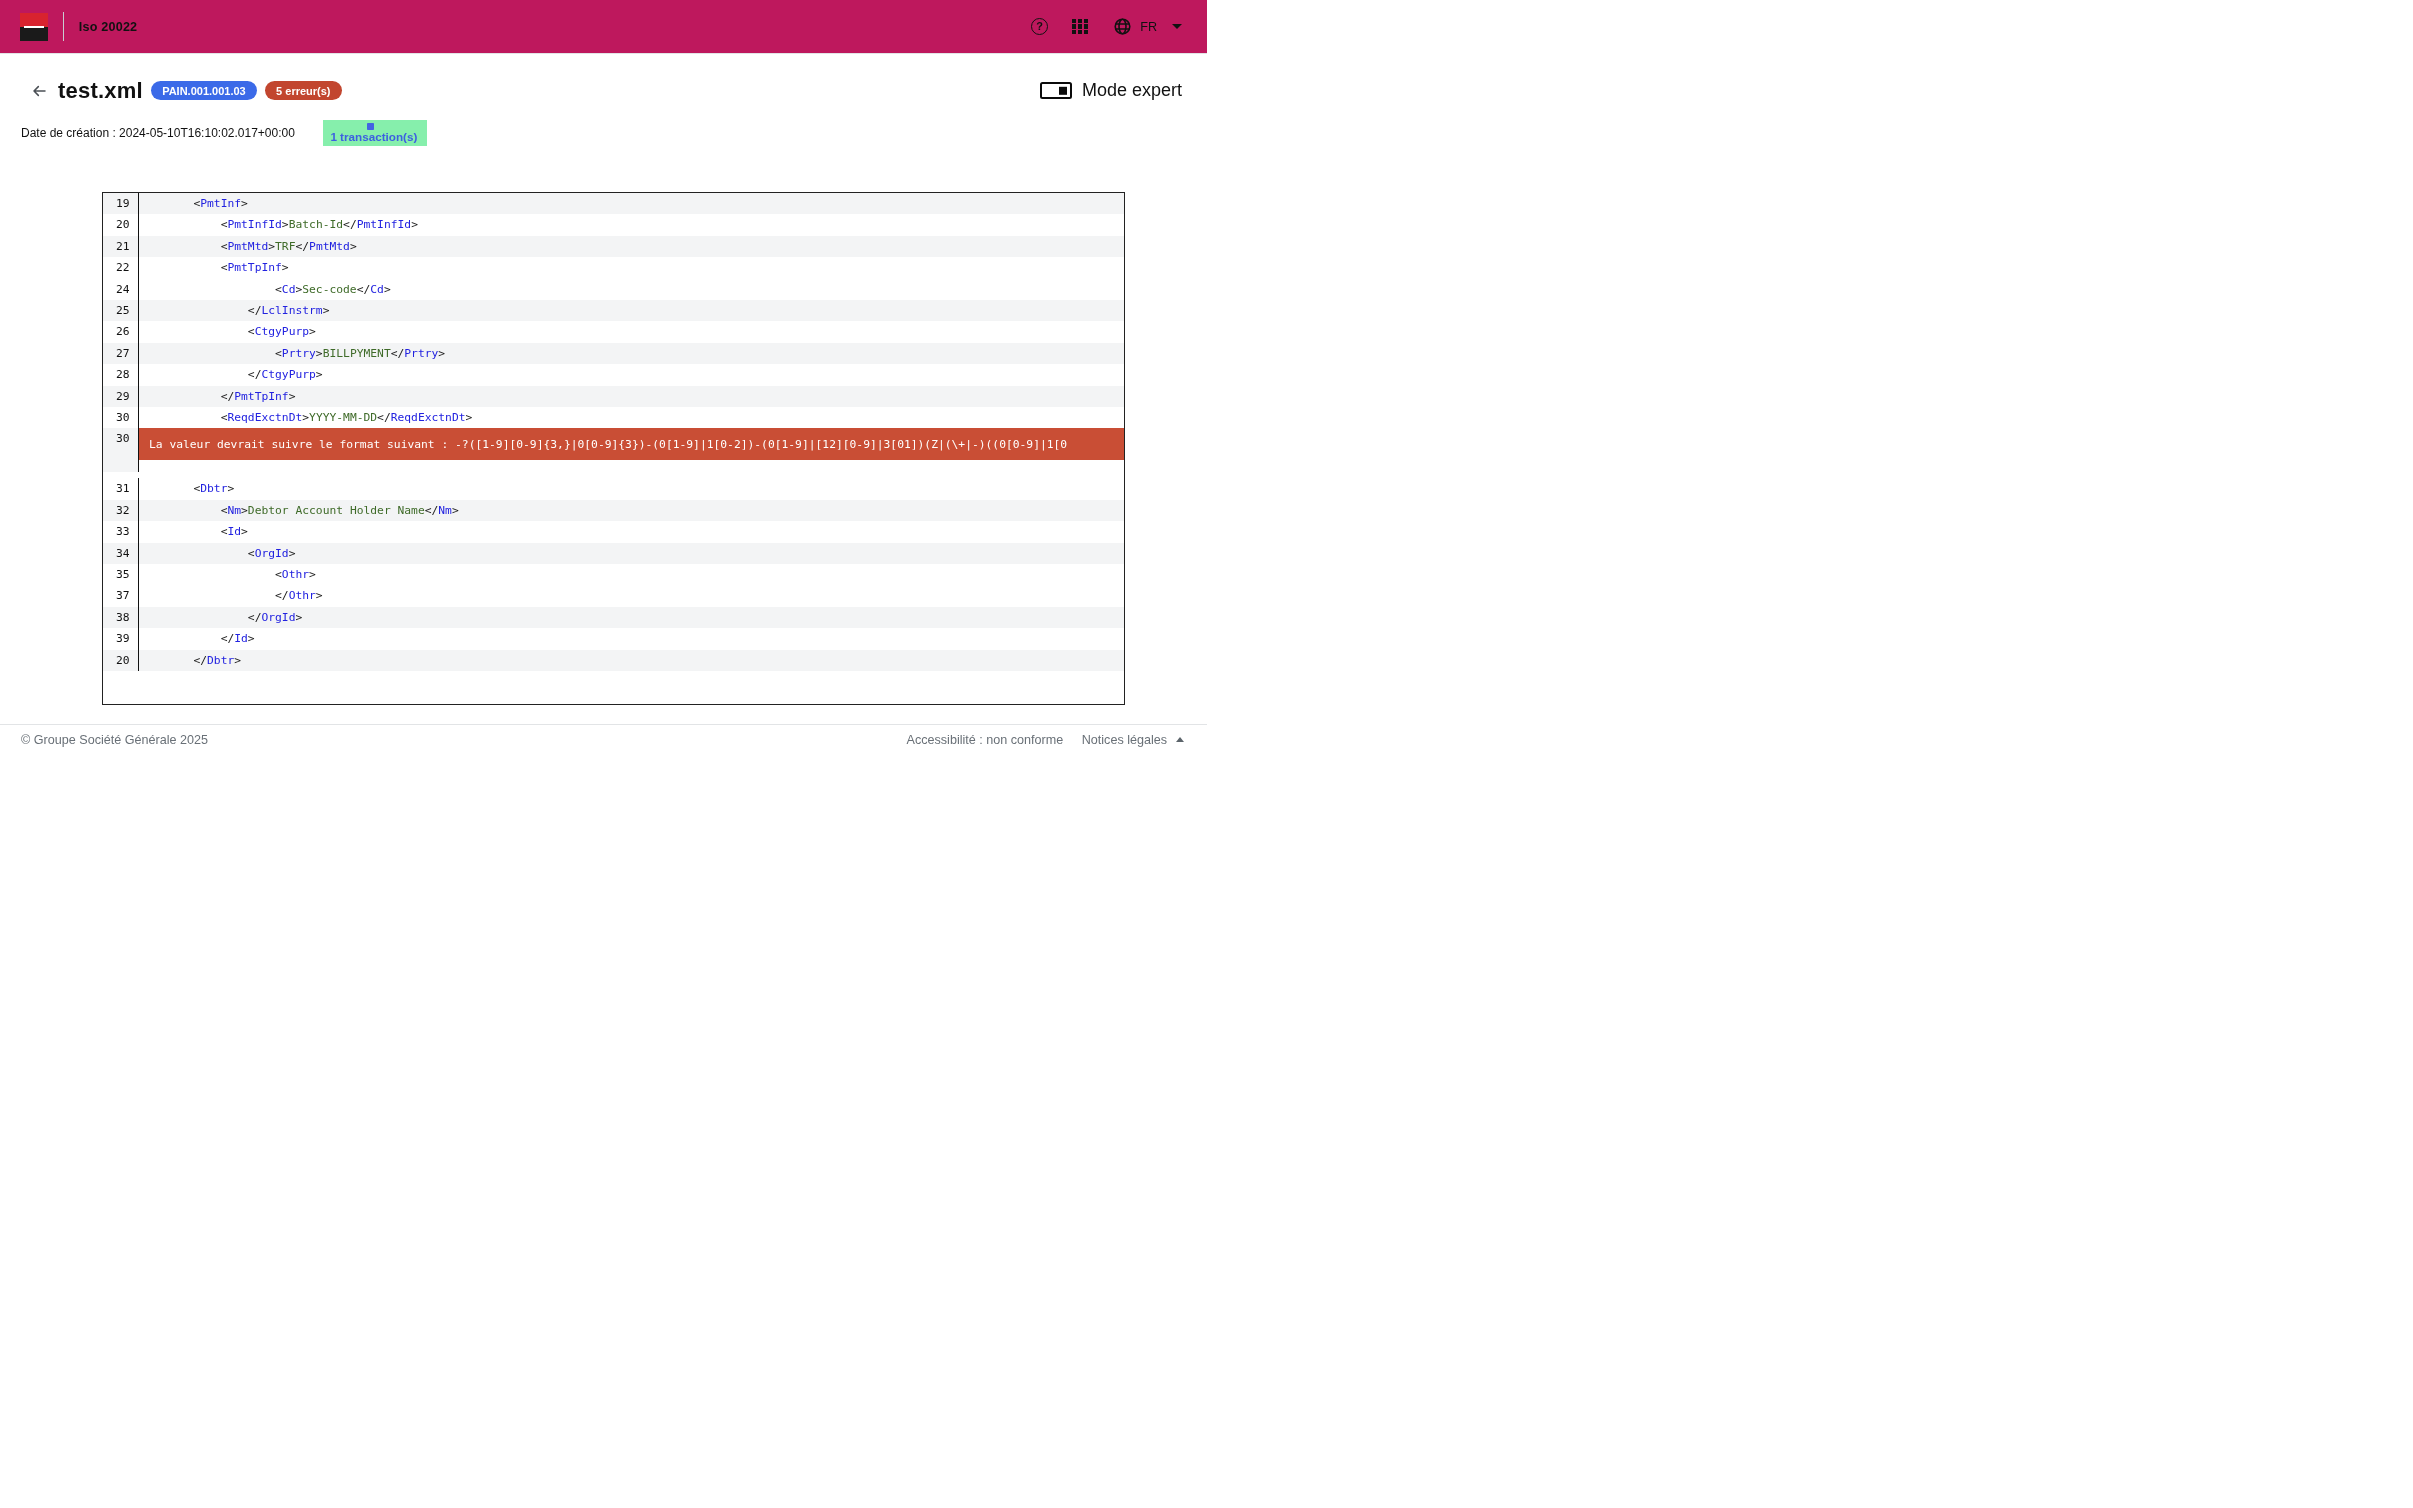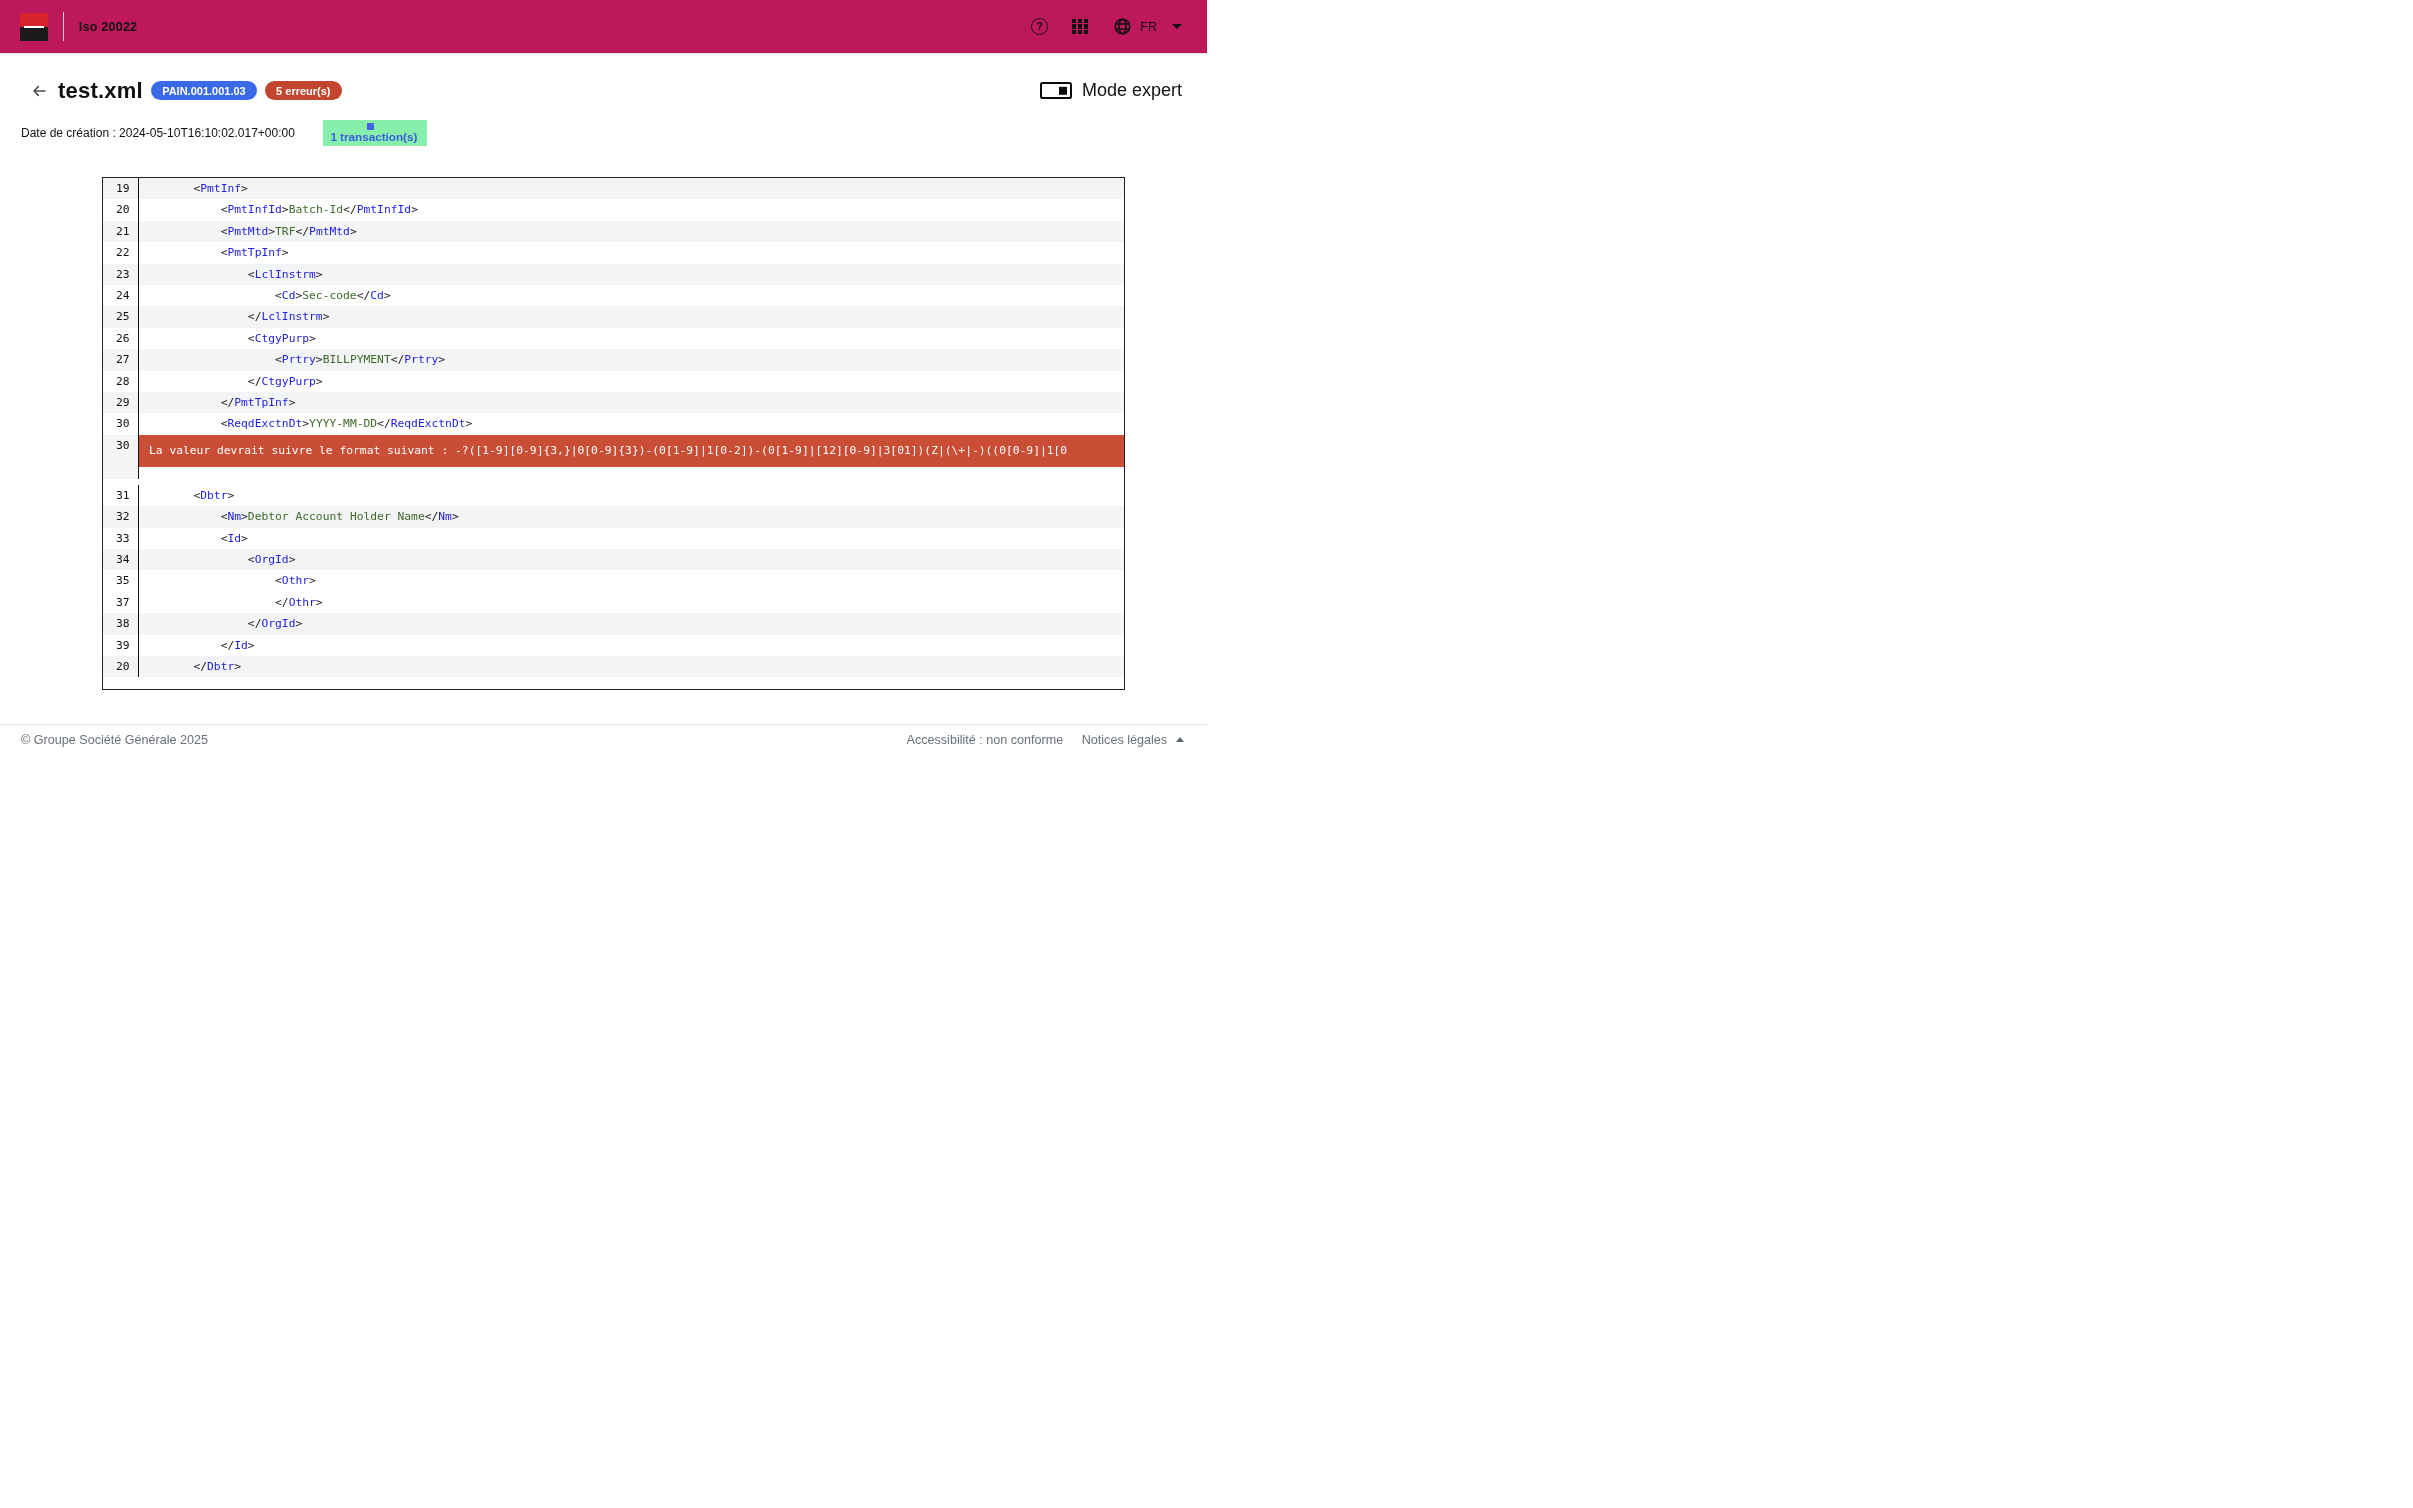--- a/index.html
+++ b/index.html
@@ -68,21 +68,21 @@
   .date-label { font-size:12px; color:#111; }
   .tx-chip {
     margin-left:28px; background:#86efac; border-radius:0;
     display:flex; align-items:center; padding:3.4px 10px 3.4px 7.5px; cursor:pointer;flex-direction:column;
   }
   .tx-chip .sq { width:6.7px; height:6.7px; background:#4363e2; border-radius:0.8px; margin-right:6.7px; }
   .tx-chip .txt { color:#3d5fe0; font-size:11.7px; font-weight:700; }
 
   
   .code-box {
-    margin:31px 0 0 102px;
+    margin:46px 0 0 102px;
     width:1023px; height:513px;
     border:0.8px solid #222;
     background:#fff;
     overflow:hidden;
     font-family:"DejaVu Sans Mono", monospace;
     font-size:11.3px;
   }
   .code-row { display:flex; min-height:21.4px; }
   .code-row.even { background:#f3f4f5; }
   .code-row.odd { background:#ffffff; }
@@ -200,24 +200,20 @@
         <div class="lc">            <span class="tk-p">&lt;</span><span class="tk-t">PmtInfId</span><span class="tk-p">&gt;</span><span class="tk-v">Batch-Id</span><span class="tk-p">&lt;/</span><span class="tk-t">PmtInfId</span><span class="tk-p">&gt;</span></div>
       </div>
       <div class="code-row even">
         <div class="ln">21</div>
         <div class="lc">            <span class="tk-p">&lt;</span><span class="tk-t">PmtMtd</span><span class="tk-p">&gt;</span><span class="tk-v">TRF</span><span class="tk-p">&lt;/</span><span class="tk-t">PmtMtd</span><span class="tk-p">&gt;</span></div>
       </div>
       <div class="code-row odd">
         <div class="ln">22</div>
         <div class="lc">            <span class="tk-p">&lt;</span><span class="tk-t">PmtTpInf</span><span class="tk-p">&gt;</span></div>
       </div>
-      <div class="code-row even">
-        <div class="ln">23</div>
-        <div class="lc">                <span class="tk-p">&lt;</span><span class="tk-t">LclInstrm</span><span class="tk-p">&gt;</span></div>
-      </div>
       <div class="code-row odd">
         <div class="ln">24</div>
         <div class="lc">                    <span class="tk-p">&lt;</span><span class="tk-t">Cd</span><span class="tk-p">&gt;</span><span class="tk-v">Sec-code</span><span class="tk-p">&lt;/</span><span class="tk-t">Cd</span><span class="tk-p">&gt;</span></div>
       </div>
       <div class="code-row even">
         <div class="ln">25</div>
         <div class="lc">                <span class="tk-p">&lt;/</span><span class="tk-t">LclInstrm</span><span class="tk-p">&gt;</span></div>
       </div>
       <div class="code-row odd">
         <div class="ln">26</div>

